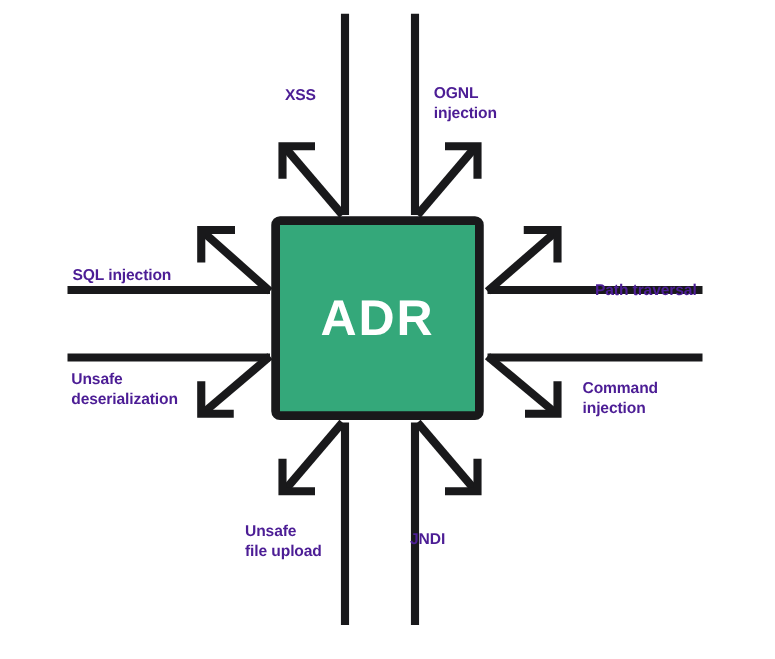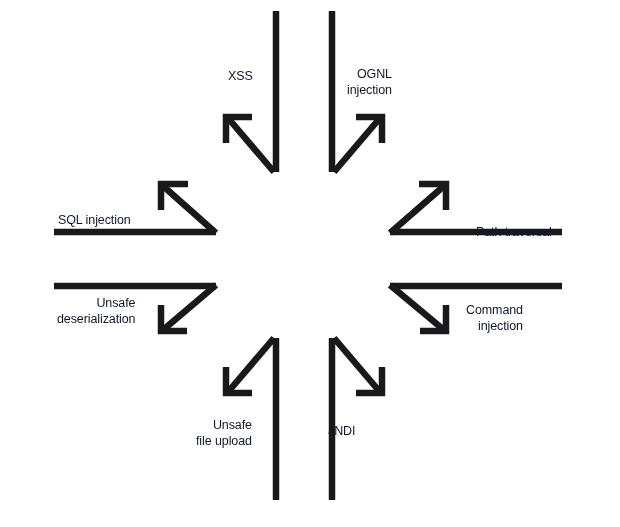--- a/index.html
+++ b/index.html
@@ -22,28 +22,28 @@
     left: 0;
     top: 0;
     width: 620px;
     height: 527px;
     display: block;
   }
   .label {
     position: absolute;
     font-family: "Liberation Sans", sans-serif;
     font-size: 12.5px;
-    font-weight: normal;
-    color: #0f172a;
+    font-weight: bold;
+    color: #4c1d95;
     line-height: 1.28;
     letter-spacing: -0.1px;
     white-space: pre-line;
     margin: 0;
   }
-  .label.left-align  { text-align: right; }
+  .label.left-align  { text-align: left; }
   .label.center-align{ text-align: center; }
 
   
   #label-sql   { left: 58px;  top: 212px; }
   #label-unsafe-deser { left: 57px; top: 295px; }
   #label-xss   { left: 228px; top: 68px;  }
   #label-ognl  { left: 347px; top: 66px;  }
   #label-path  { left: 476px; top: 212px; margin-top: 12px; }
   #label-command { left: 466px; top: 302px; }
   #label-unsafe-upload { left: 196px; top: 417px; }
@@ -111,20 +111,23 @@
       <path d="M 274 338 L 228 392"></path>
       <path d="M 226 367 L 226 393 L 252 393"></path>
 
       <path d="M 332 500 L 332 338"></path>
       <path d="M 334 338 L 380 392"></path>
       <path d="M 382 367 L 382 393 L 356 393"></path>
 
     </g>
   </svg>
 
+  <div id="center-box">
+    <span id="center-box-label">ADR</span>
+  </div>
 
   <div class="label center-align" id="label-xss">XSS</div>
 
   <div class="label left-align" id="label-ognl">OGNL
 injection</div>
 
   <div class="label left-align" id="label-sql">SQL injection</div>
 
   <div class="label left-align" id="label-unsafe-deser">Unsafe
 deserialization</div>

